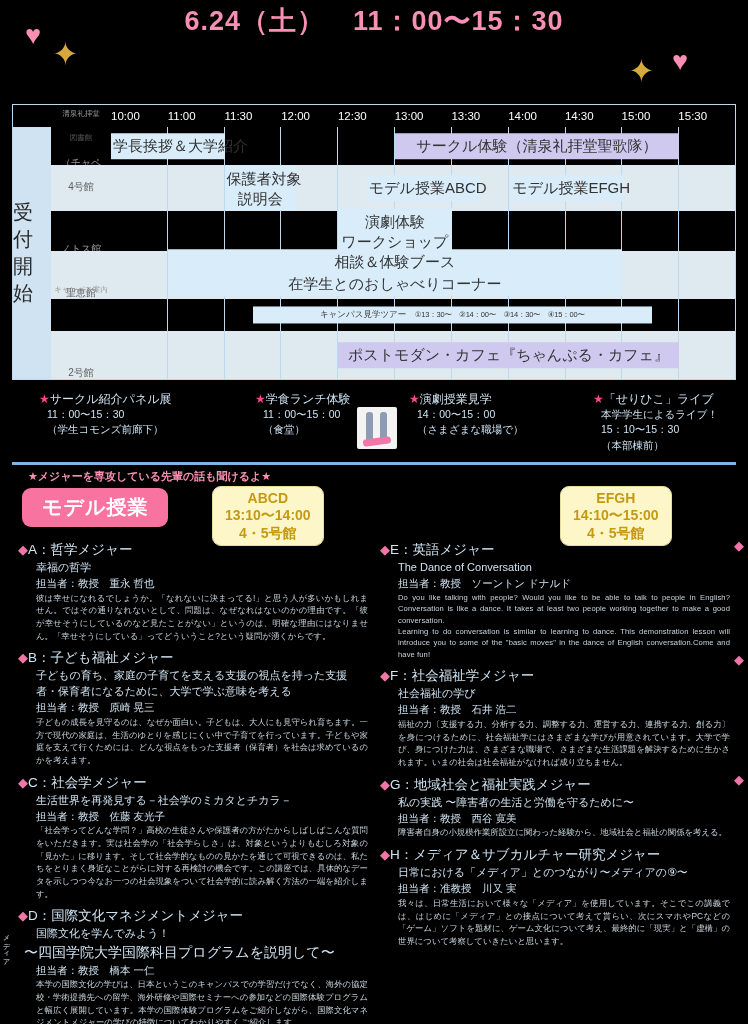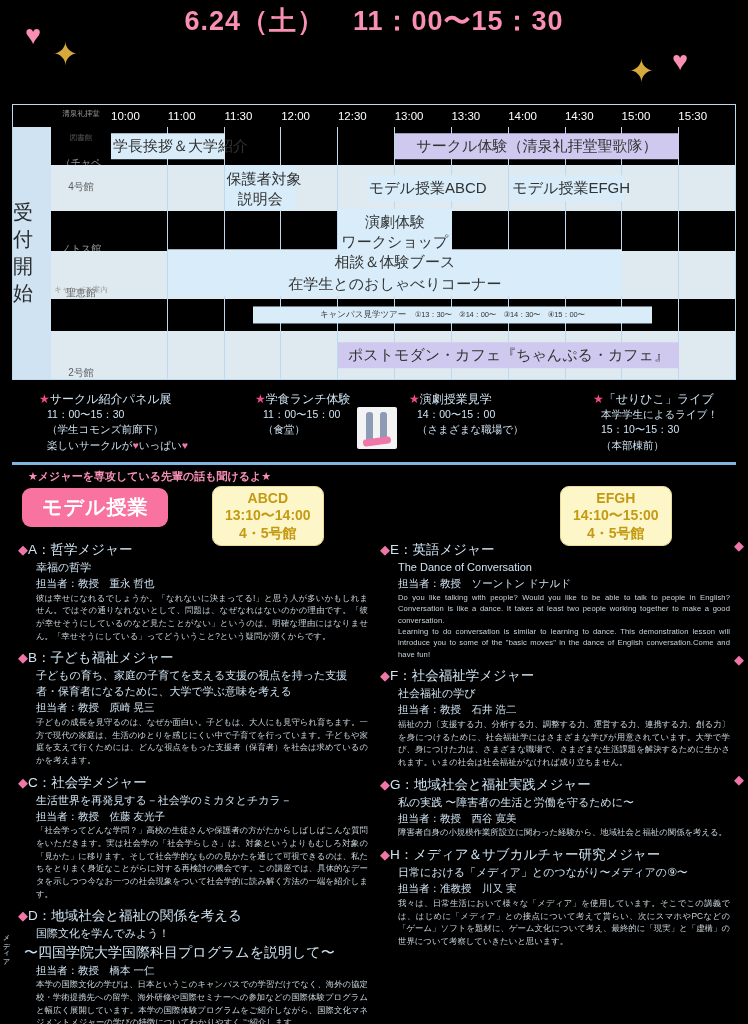--- a/index.html
+++ b/index.html
@@ -323,21 +323,20 @@
         </div>
       </div>
   </div>
 </div>
 
 <div class="star-events" id="star-events">
     <div class="star-col c1">
       <div class="star-head"><span class="st">★</span><span>サークル紹介パネル展</span></div>
       <div class="star-sub">11：00〜15：30</div>
       <div class="star-sub">（学生コモンズ前廊下）</div>
-      <div class="star-sub"><span>楽しいサークルが</span><span class="pink">♥</span><span>いっぱい</span><span class="pink">♥</span><span></span></div>
     </div>
     <div class="star-col c2">
       <div class="star-head"><span class="st">★</span><span>学食ランチ体験</span></div>
       <div class="star-sub">11：00〜15：00</div>
       <div class="star-sub">（食堂）</div>
       <div class="cutlery">
         <span class="fork"></span>
         <span class="knife"></span>
         <span class="hx"></span>
       </div>
@@ -385,21 +384,21 @@
         <div class="mj-teacher">担当者：教授　原崎 晃三</div>
         <div class="mj-desc">子どもの成長を見守るのは、なぜか面白い。子どもは、大人にも見守られ育ちます。一方で現代の家庭は、生活のゆとりを感じにくい中で子育てを行っています。子どもや家庭を支えて行くためには、どんな視点をもった支援者（保育者）を社会は求めているのかを考えます。</div>
       </div>
       <div class="mj">
         <div class="mj-title"><span class="dia">◆</span><span>C：社会学メジャー</span></div>
         <div class="mj-theme">生活世界を再発見する－社会学のミカタとチカラ－</div>
         <div class="mj-teacher">担当者：教授　佐藤 友光子</div>
         <div class="mj-desc">「社会学ってどんな学問？」高校の生徒さんや保護者の方がたからしばしばこんな質問をいただきます。実は社会学の「社会学らしさ」は、対象というよりもむしろ対象の「見かた」に移ります。そして社会学的なものの見かたを通じて可視できるのは、私たちをとりまく身近なことがらに対する再検討の機会です。この講座では、具体的なデータを示しつつ今なお一つの社会現象をついて社会学的に読み解く方法の一端を紹介します。</div>
       </div>
       <div class="mj">
-        <div class="mj-title"><span class="dia">◆</span><span>D：地域社会と福祉の関係を考える</span></div>
+        <div class="mj-title"><span class="dia">◆</span><span>D：国際文化マネジメントメジャー</span></div>
         <div class="mj-theme">国際文化を学んでみよう！</div>
         <div class="mj-theme2">〜四国学院大学国際科目プログラムを説明して〜</div>
         <div class="mj-teacher">担当者：教授　橋本 一仁</div>
         <div class="mj-desc">本学の国際文化の学びは、日本というこのキャンパスでの学習だけでなく、海外の協定校・学術提携先への留学、海外研修や国際セミナーへの参加などの国際体験プログラムと幅広く展開しています。本学の国際体験プログラムをご紹介しながら、国際文化マネジメントメジャーの学びの特徴についてわかりやすくご紹介します。</div>
       </div>
     </div>
   <div class="mj-col" id="mj-right">
       <div class="mj">
         <div class="mj-title"><span class="dia">◆</span><span>E：英語メジャー</span></div>
         <div class="mj-theme">The Dance of Conversation</div>

